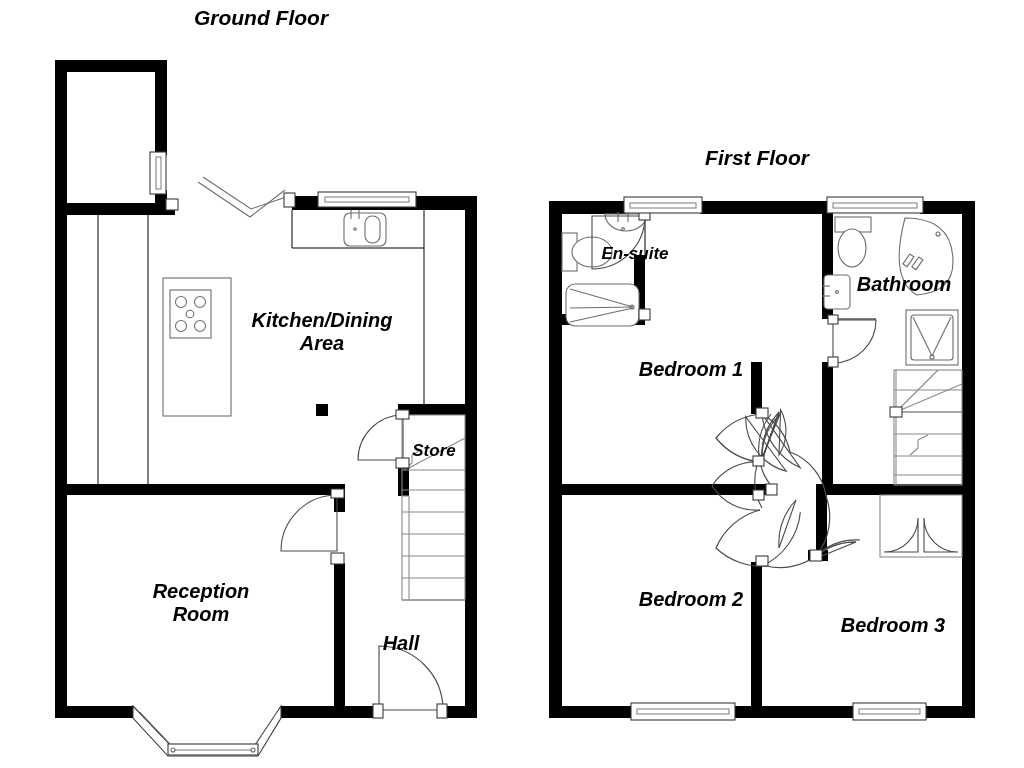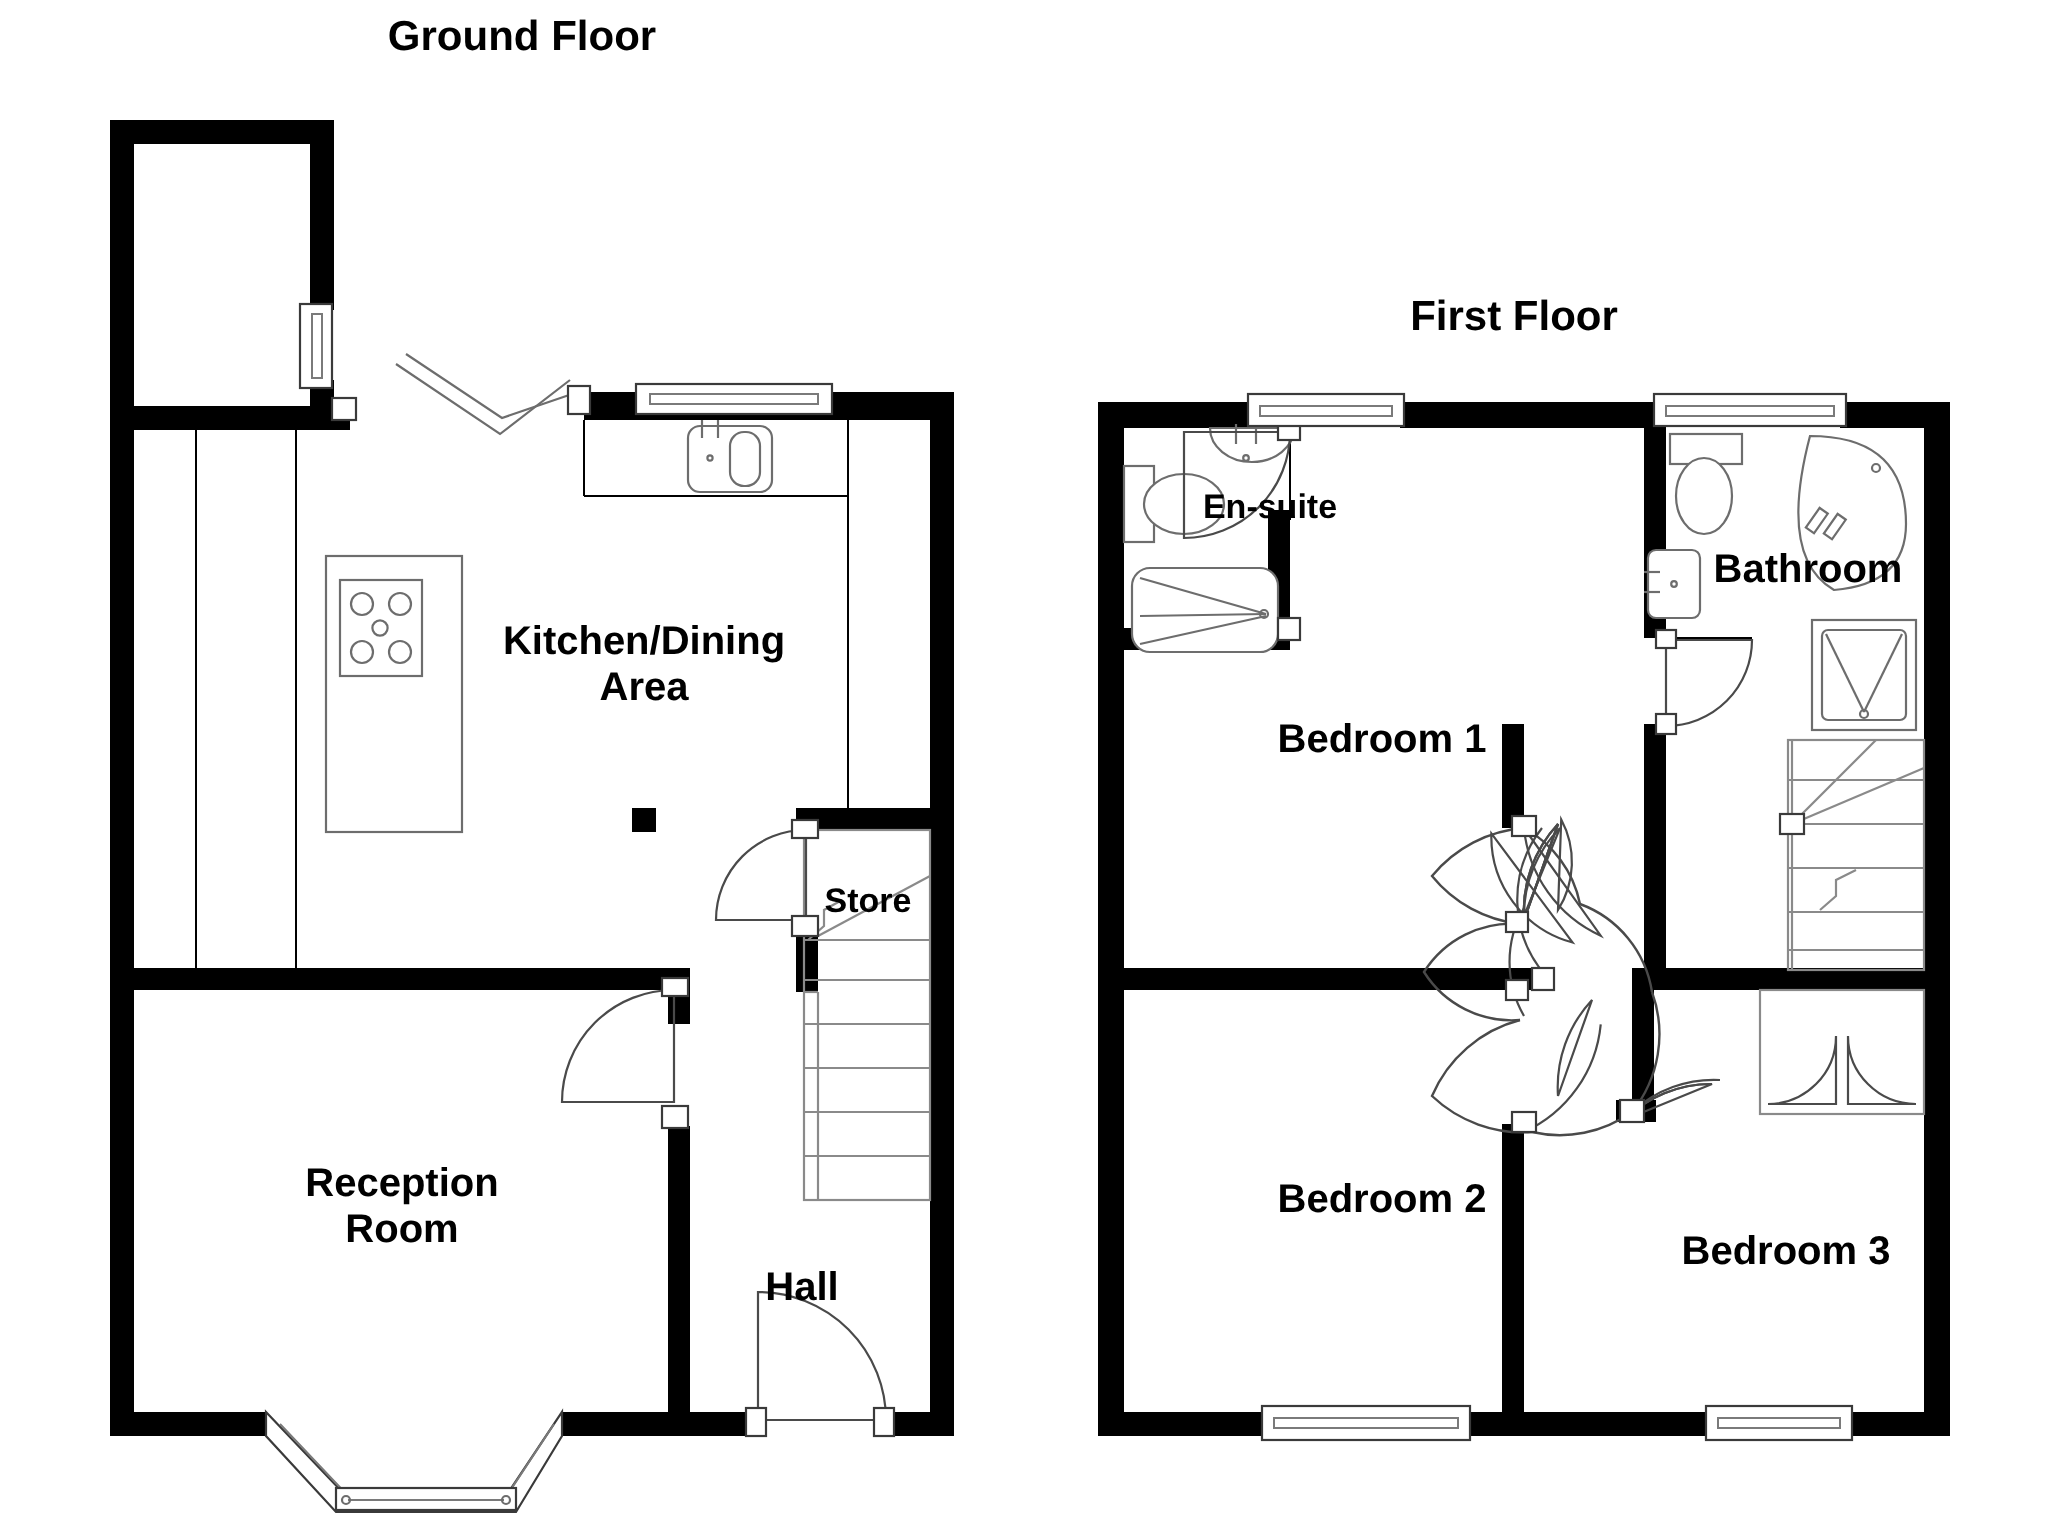--- a/index.html
+++ b/index.html
@@ -12,20 +12,21 @@
     height: 768px;
     font-family: "Liberation Sans", sans-serif;
     overflow: hidden;
     position: relative;
   }
   #plan-root {
     position: absolute;
     top: 0; left: 0;
     width: 1024px;
     height: 768px;
+    font-style: italic;
   }
   svg { display: block; }
   .floor-title {
     font-family: "Liberation Sans", sans-serif;
     font-weight: bold;
     font-size: 21px;
     fill: #000;
     text-anchor: middle;
     dominant-baseline: alphabetic;
   }

